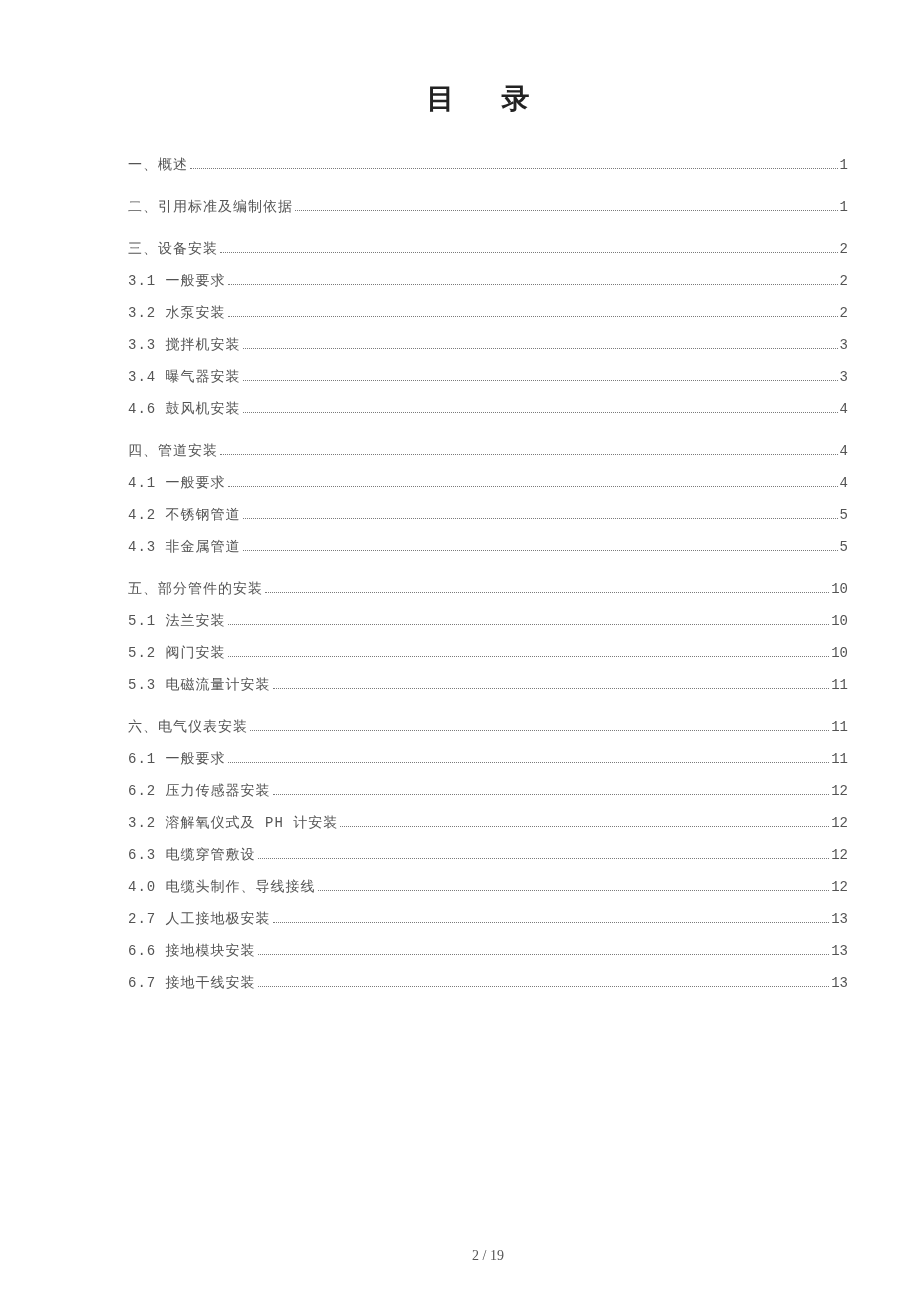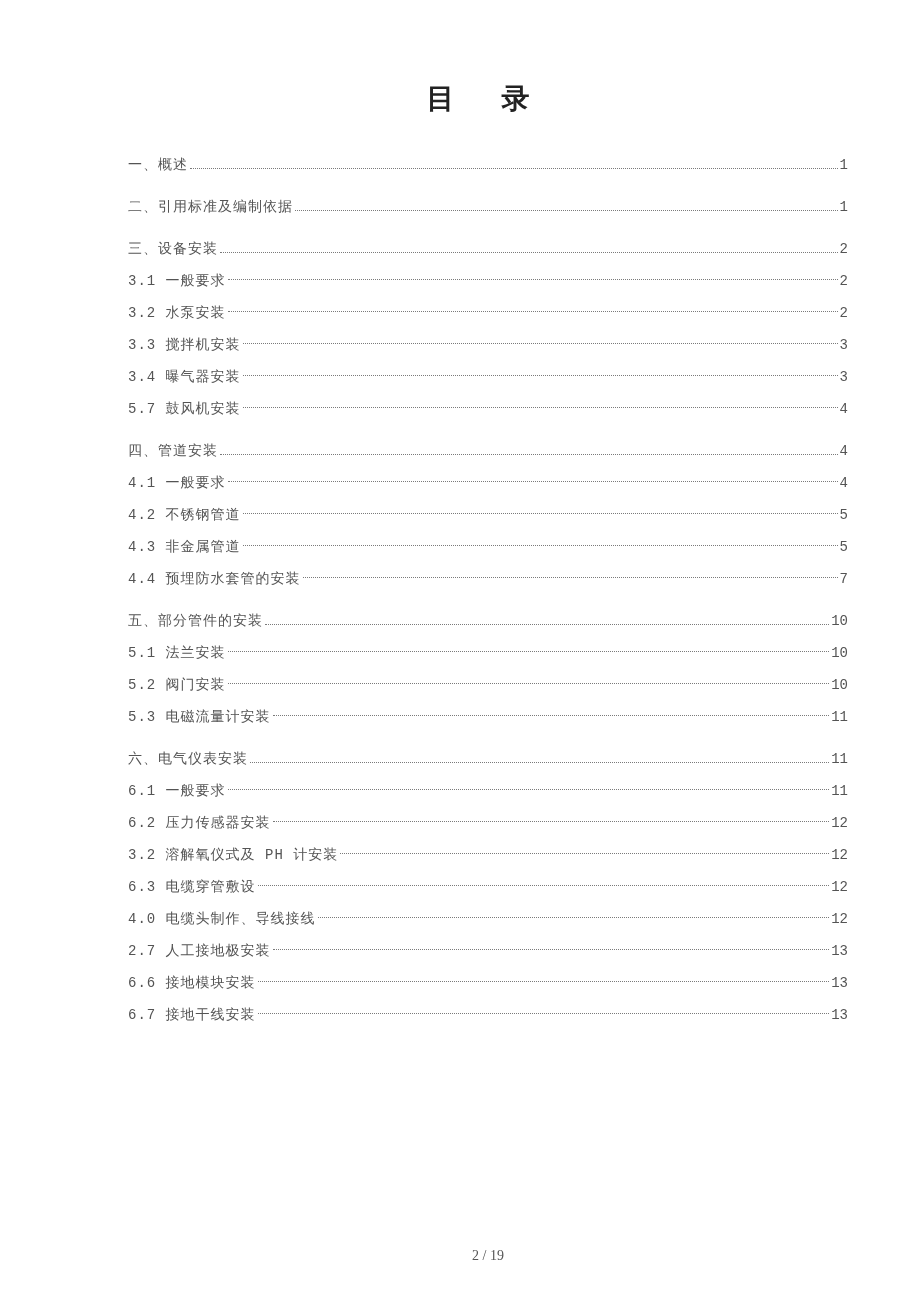--- a/index.html
+++ b/index.html
@@ -37,21 +37,20 @@
     line-height: 1.0;
     font-family: Liberation Mono, monospace;
   }
   .toc-row.level1 {
     margin-top: 28px;
     margin-bottom: 8px;
   }
   .toc-row.level2 {
     margin-top: 18px;
     margin-bottom: 0;
-    align-items: center;
   }
   .toc-label {
     white-space: nowrap;
     letter-spacing: 1px;
   }
   .dots {
     flex: 1 1 auto;
     border-bottom: 1.5px dotted #7a7a7a;
     margin: 0 2px 3px 2px;
     height: 0;
@@ -107,21 +106,21 @@
         <span class="toc-label">3.3 搅拌机安装</span>
         <span class="dots"></span>
         <span class="pageno">3</span>
       </div>
       <div class="toc-row level2">
         <span class="toc-label">3.4 曝气器安装</span>
         <span class="dots"></span>
         <span class="pageno">3</span>
       </div>
       <div class="toc-row level2">
-        <span class="toc-label">5.7 鼓风机安装</span>
+        <span class="toc-label">4.6 鼓风机安装</span>
         <span class="dots"></span>
         <span class="pageno">4</span>
       </div>
       <div class="toc-row level1">
         <span class="toc-label">四、管道安装</span>
         <span class="dots"></span>
         <span class="pageno">4</span>
       </div>
       <div class="toc-row level2">
         <span class="toc-label">4.1 一般要求</span>
@@ -131,25 +130,20 @@
       <div class="toc-row level2">
         <span class="toc-label">4.2 不锈钢管道</span>
         <span class="dots"></span>
         <span class="pageno">5</span>
       </div>
       <div class="toc-row level2">
         <span class="toc-label">4.3 非金属管道</span>
         <span class="dots"></span>
         <span class="pageno">5</span>
       </div>
-      <div class="toc-row level2">
-        <span class="toc-label">4.4 预埋防水套管的安装</span>
-        <span class="dots"></span>
-        <span class="pageno">7</span>
-      </div>
       <div class="toc-row level1">
         <span class="toc-label">五、部分管件的安装</span>
         <span class="dots"></span>
         <span class="pageno">10</span>
       </div>
       <div class="toc-row level2">
         <span class="toc-label">5.1 法兰安装</span>
         <span class="dots"></span>
         <span class="pageno">10</span>
       </div>

